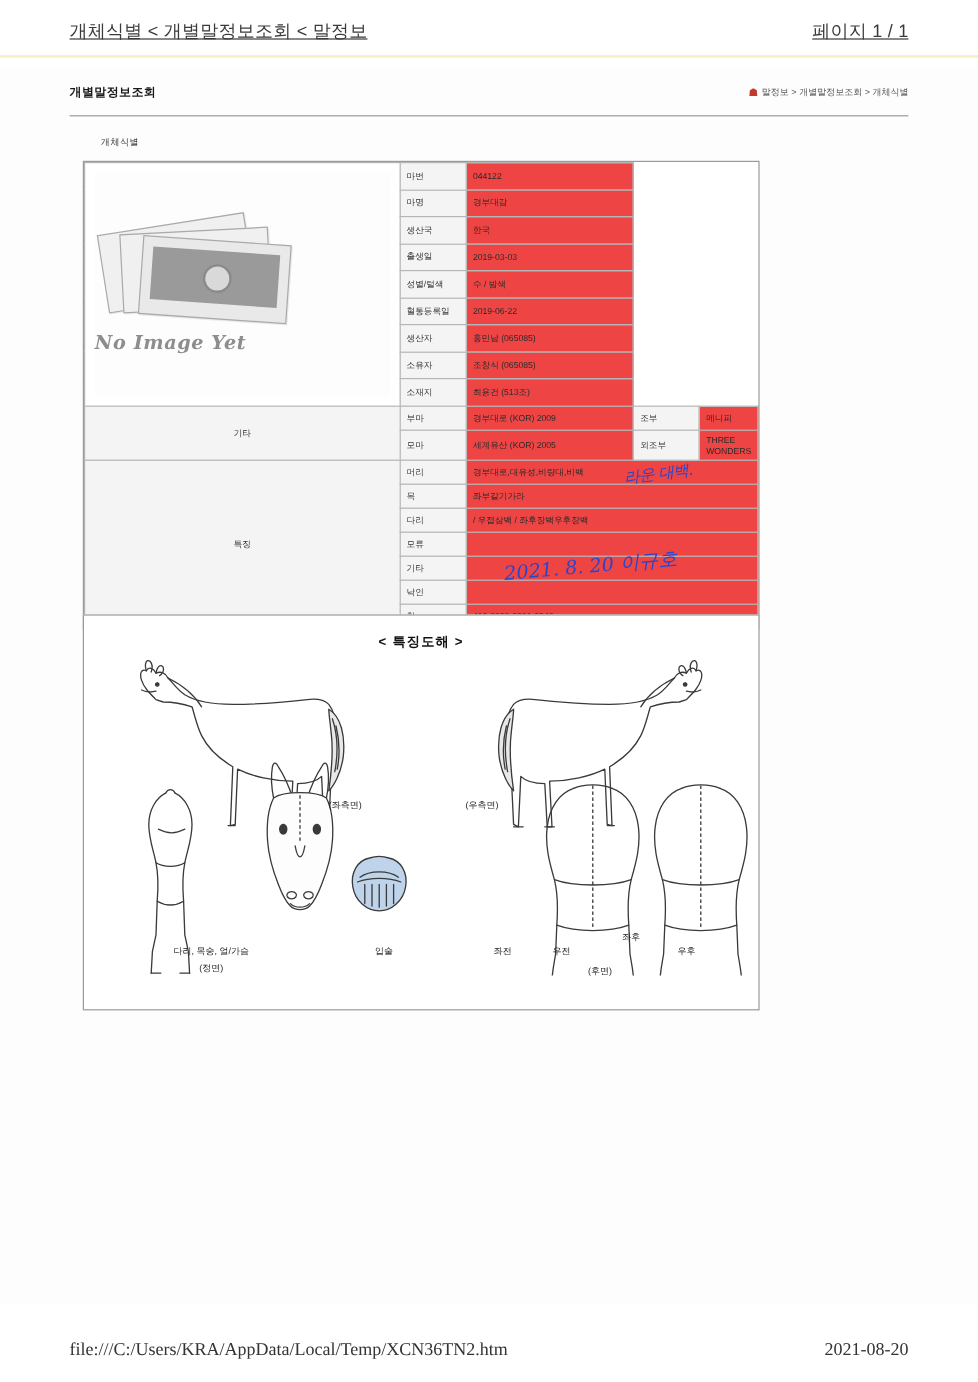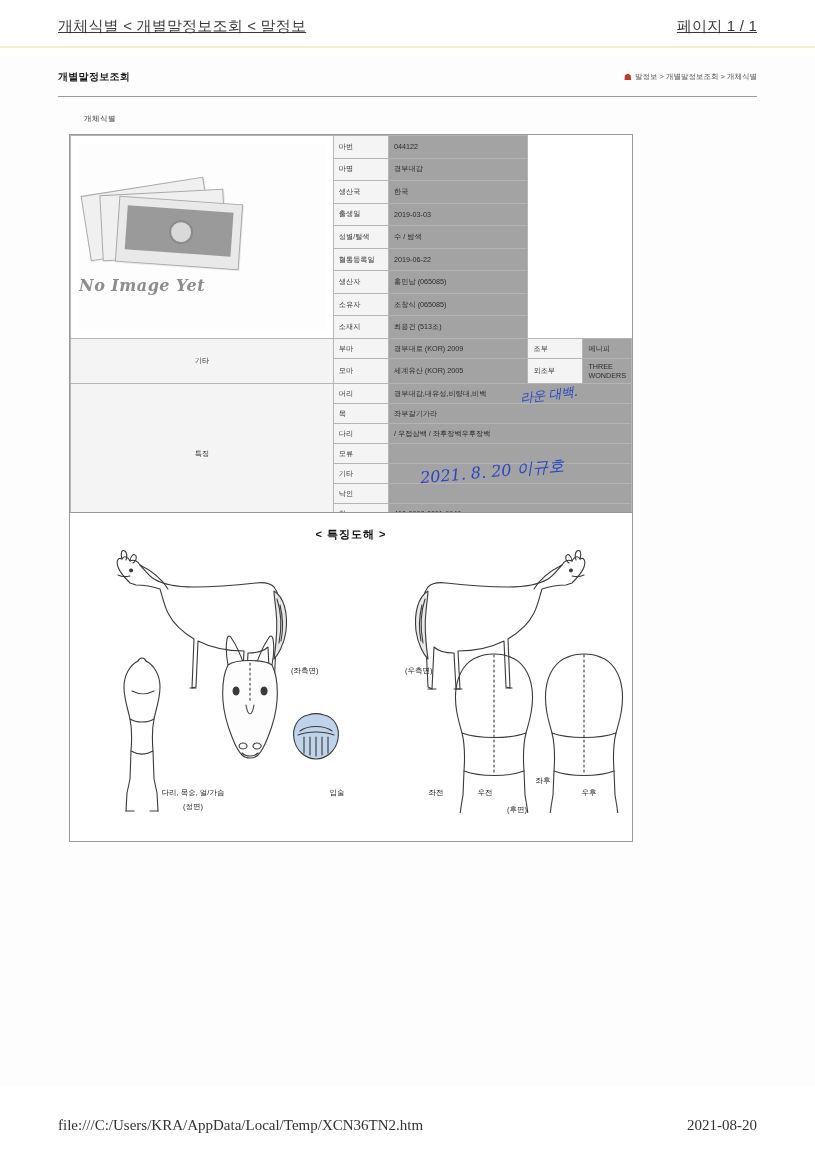--- a/index.html
+++ b/index.html
@@ -123,21 +123,21 @@
   td.lbl {
     background: #f4f4f4;
     width: 52px;
     color: #333;
   }
   td.lbl-narrow {
     background: #f4f4f4;
     width: 34px;
     text-align: center;
   }
-  td.val { background: #a3a3a3; }
+  td.val { background: #ef4444; }
 
   .photo-cell {
     width: 315px;
     padding: 0 !important;
     vertical-align: top;
   }
   .photo-box {
     margin: 8px;
     height: 186px;
     position: relative;
@@ -245,21 +245,20 @@
     left: 0;
     width: 562px;
     height: 270px;
   }
   .cap {
     position: absolute;
     font-size: 7.5px;
     color: #222;
     text-align: center;
     white-space: nowrap;
-    padding-left: 17px;
   }
 
   
   .print-footer {
     position: absolute;
     bottom: 18px; left: 0; right: 0;
     padding: 0 58px;
     display: flex;
     align-items: center;
     justify-content: space-between;
@@ -356,21 +355,21 @@
         <tr>
           <td class="lbl">모마</td>
           <td class="val">세계유산 (KOR) 2005</td>
           <td class="lbl">외조부</td>
           <td class="val">THREE WONDERS</td>
         </tr>
 
         <tr>
           <td class="lbl-narrow" rowspan="7">특징</td>
           <td class="lbl">머리</td>
-          <td class="val" colspan="3">경부대감,대유성,비량대,비백</td>
+          <td class="val" colspan="3">경부대로,대유성,비량대,비백</td>
         </tr>
         <tr>
           <td class="lbl">목</td>
           <td class="val" colspan="3">좌부갈기가라</td>
         </tr>
         <tr>
           <td class="lbl">다리</td>
           <td class="val" colspan="3">/ 우접삼백 / 좌후장백우후장백</td>
         </tr>
         <tr>

